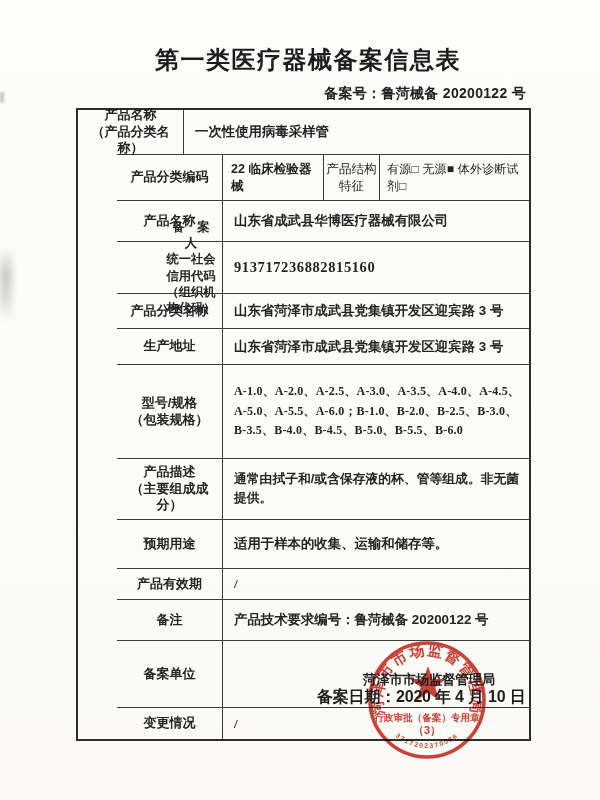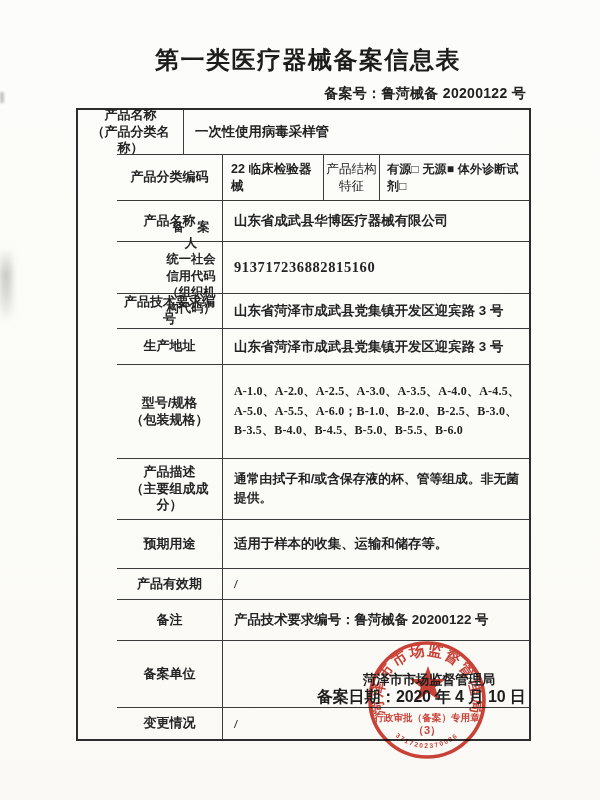--- a/index.html
+++ b/index.html
@@ -63,21 +63,21 @@
   .credit-code{font-size:14.5px;letter-spacing:.6px;}
   .models{font-size:12px;line-height:1.62;padding-right:8px;letter-spacing:.2px;}
   .desc{font-size:12.8px;}
   .slash{font-size:13.5px;}
 
   
   .cell-code{width:101px;flex:0 0 101px;border-right:1.6px solid #3b3b3b;
     padding:2px 4px 2px 8px;font-size:12.6px;font-weight:700;line-height:1.35;}
   .cell-feature-label{width:56px;flex:0 0 56px;border-right:1.6px solid #3b3b3b;
     justify-content:center;text-align:center;font-size:12.6px;font-weight:400;line-height:1.35;}
-  .cell-feature-value{flex:1;padding:2px 2px 2px 7px;font-size:12px;font-weight:700;letter-spacing:.2px;}
+  .cell-feature-value{flex:1;padding:2px 2px 2px 7px;font-size:12px;font-weight:400;letter-spacing:.2px;}
 
   
   .seal{
     position:absolute;left:357px;top:630px;width:140px;height:140px;
     mix-blend-mode:multiply;opacity:.93;
   }
   .authority-line{
     position:absolute;left:363px;top:671px;
     font-size:13.4px;font-weight:700;color:#1d1d1d;letter-spacing:-.2px;
   }
@@ -118,21 +118,21 @@
     </div>
 
     <div class="t-row r4">
       <div class="cell cell-label label-small">备　案　人
 统一社会信用代码
 （组织机构代码）</div>
       <div class="cell cell-value serif credit-code">913717236882815160</div>
     </div>
 
     <div class="t-row r5">
-      <div class="cell cell-label">产品技术要求编号</div>
+      <div class="cell cell-label">产品分类名称</div>
       <div class="cell cell-value">山东省菏泽市成武县党集镇开发区迎宾路 3 号</div>
     </div>
 
     <div class="t-row r6">
       <div class="cell cell-label">生产地址</div>
       <div class="cell cell-value">山东省菏泽市成武县党集镇开发区迎宾路 3 号</div>
     </div>
 
     <div class="t-row r7">
       <div class="cell cell-label">型号/规格

